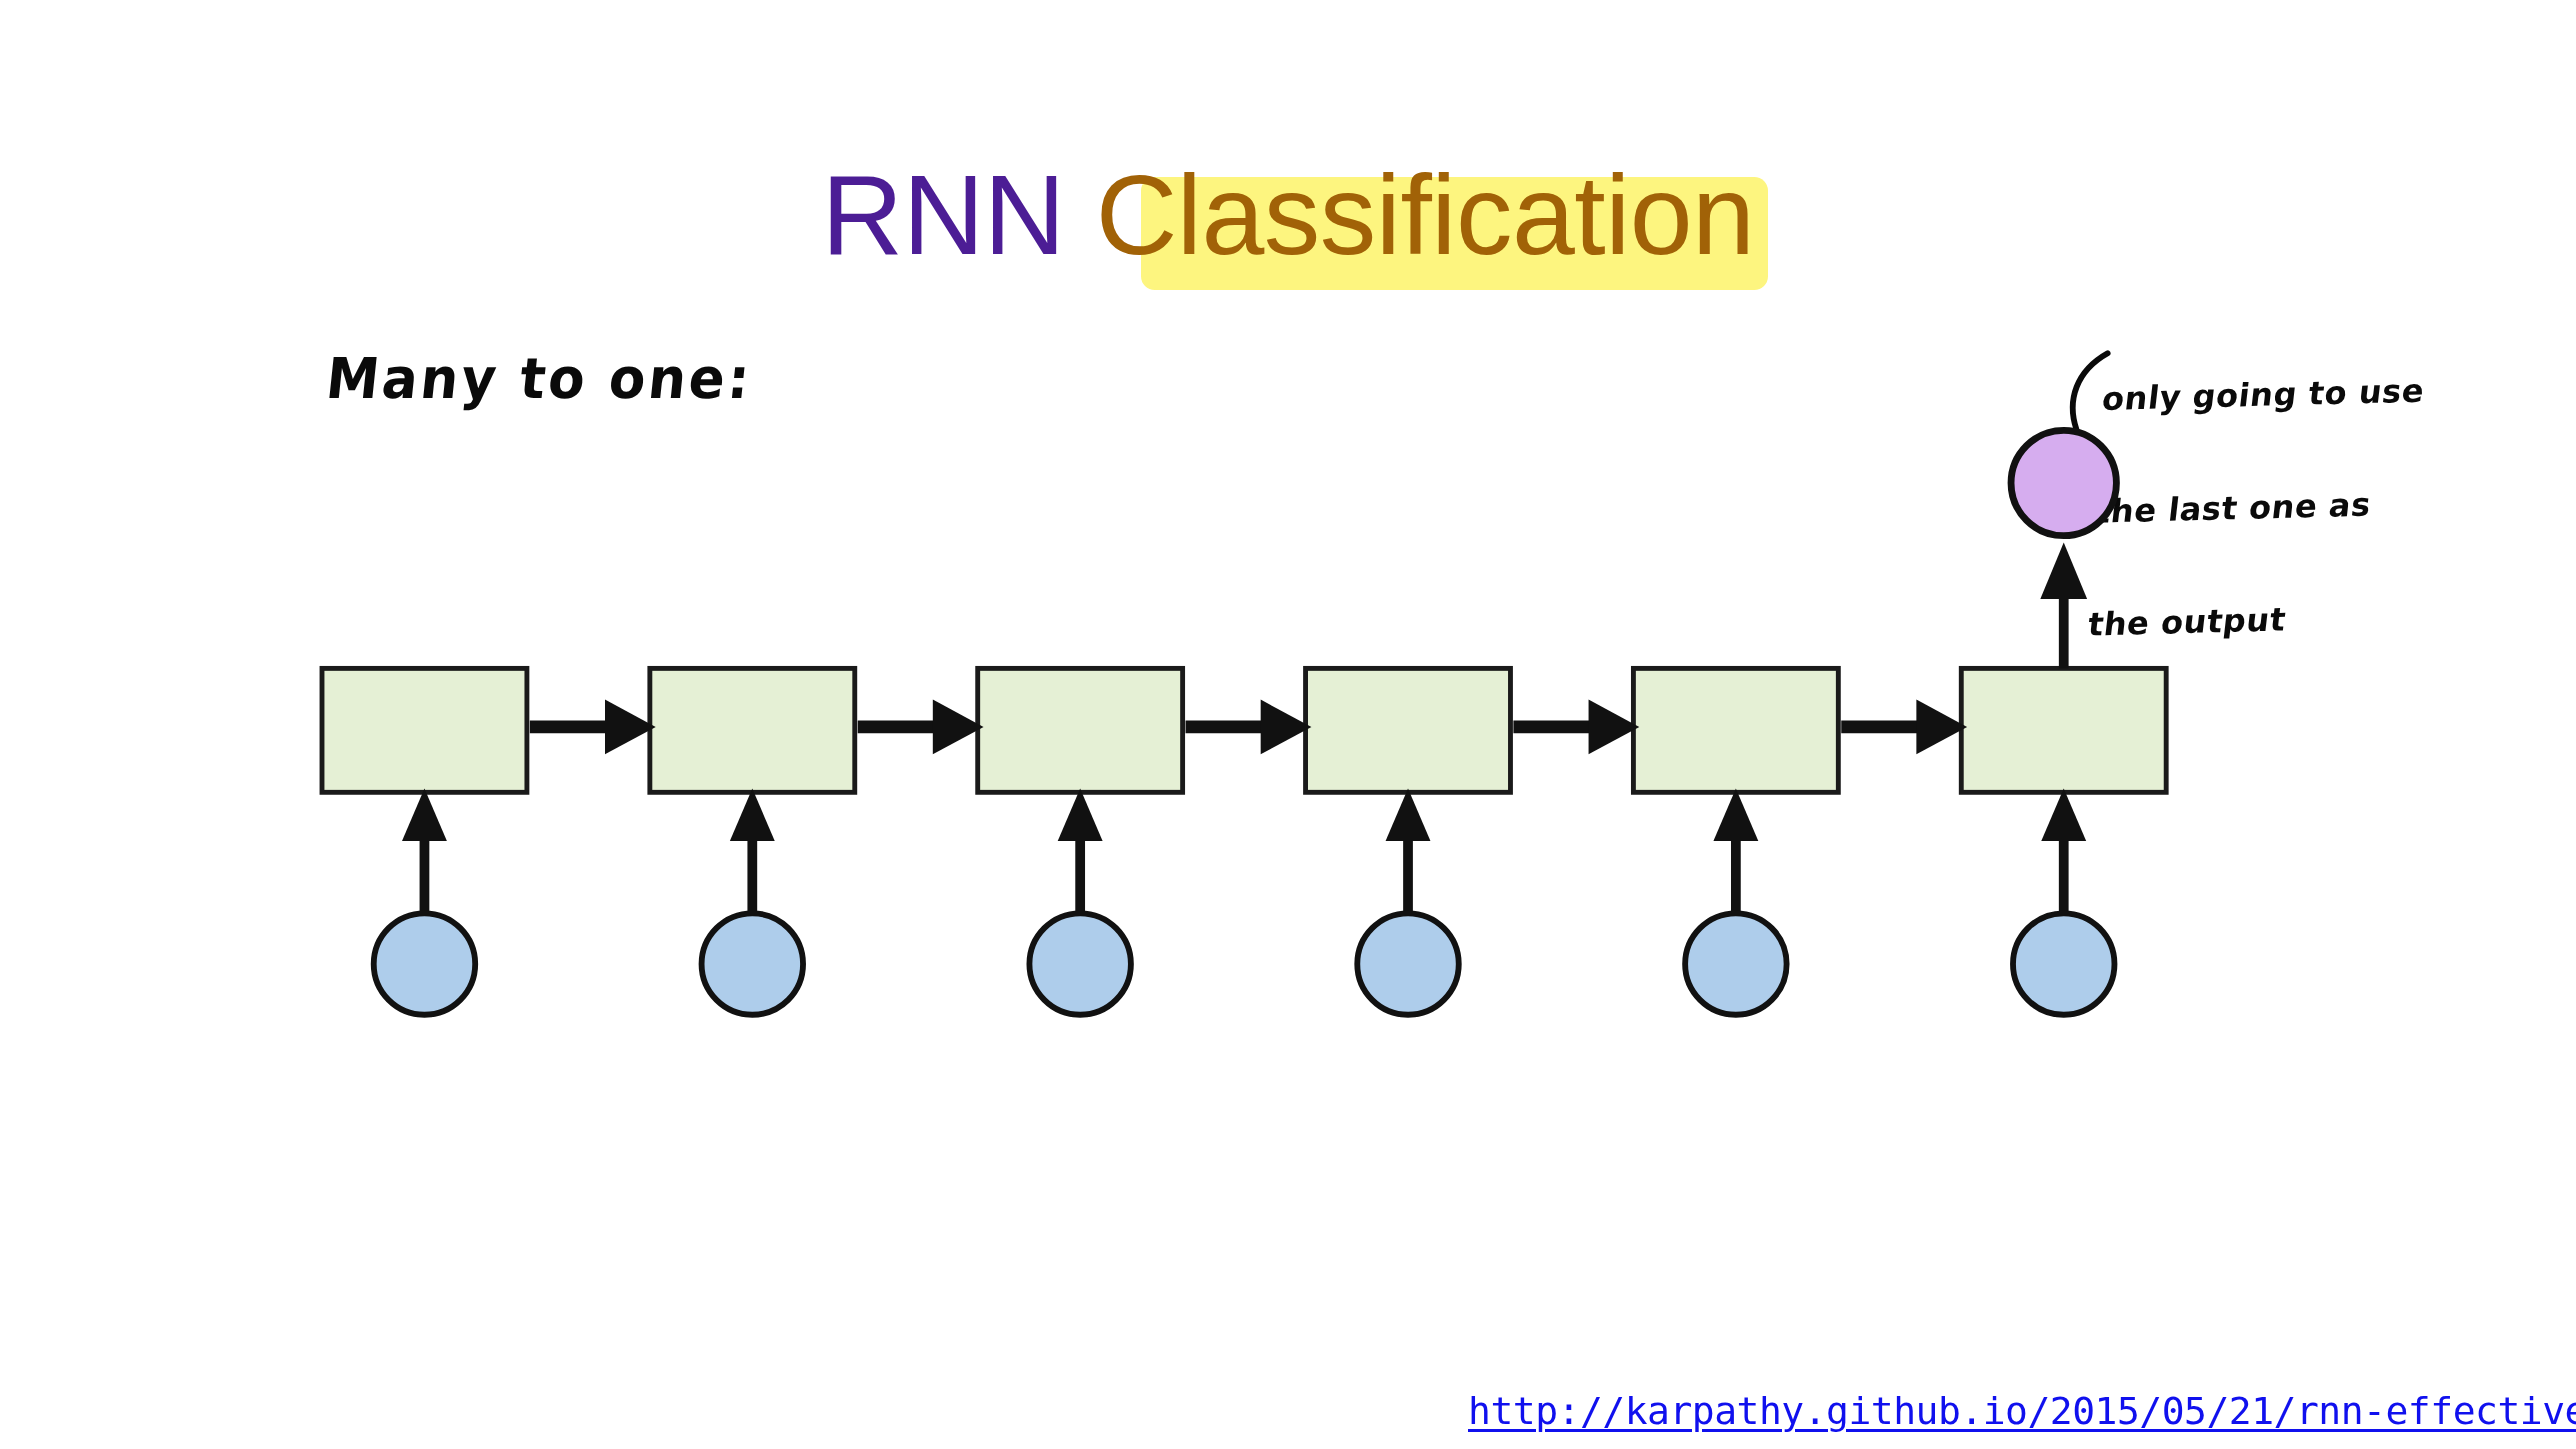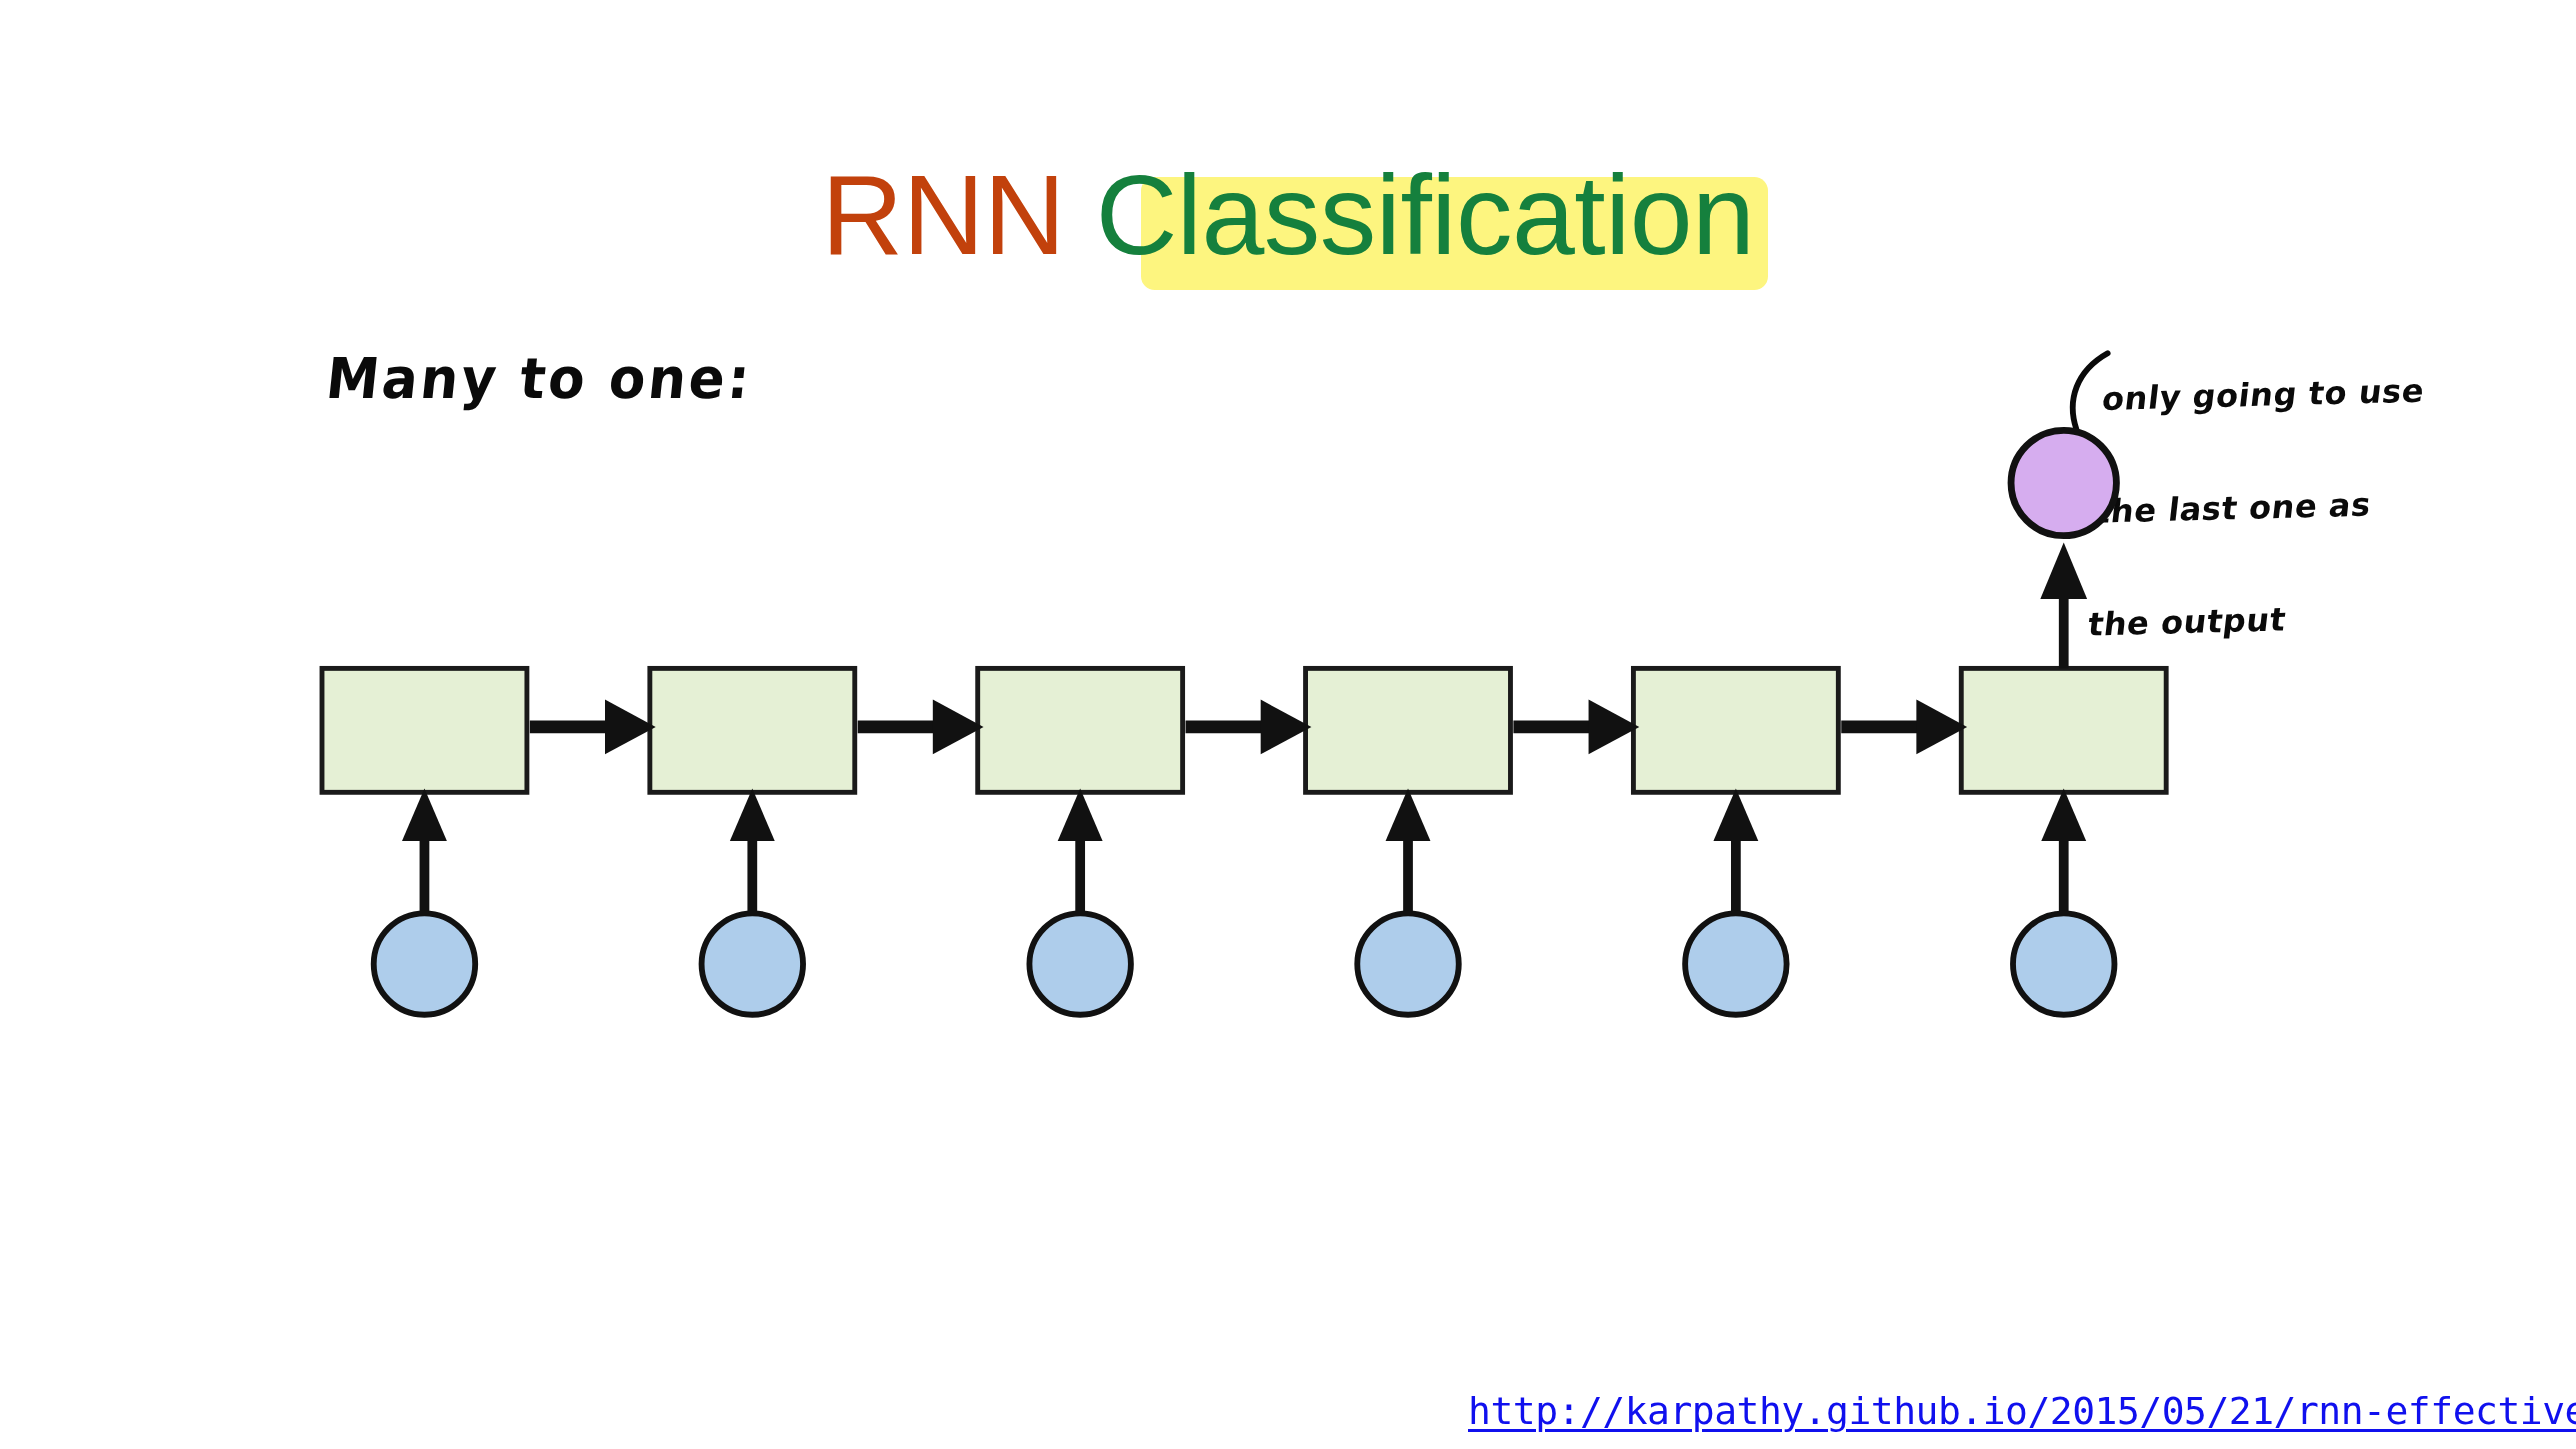--- a/index.html
+++ b/index.html
@@ -33,24 +33,24 @@
     white-space: nowrap;
   }
   #title-text {
     font-family: "Liberation Sans", sans-serif;
     font-size: 113px;
     font-weight: 400;
     line-height: 1.05;
     color: #000000;
     letter-spacing: -0.5px;
   }
-  .title-plain { color: #c2410c; }
+  .title-plain { color: #4c1d95; }
   .title-hl {
     position: relative;
-    color: #15803d;
+    color: #a16207;
     z-index: 2;
   }
   
   .title-hl::before {
     content: "";
     position: absolute;
     left: 45px;
     right: -13.7px;
     top: 25px;
     bottom: -11.7px;

